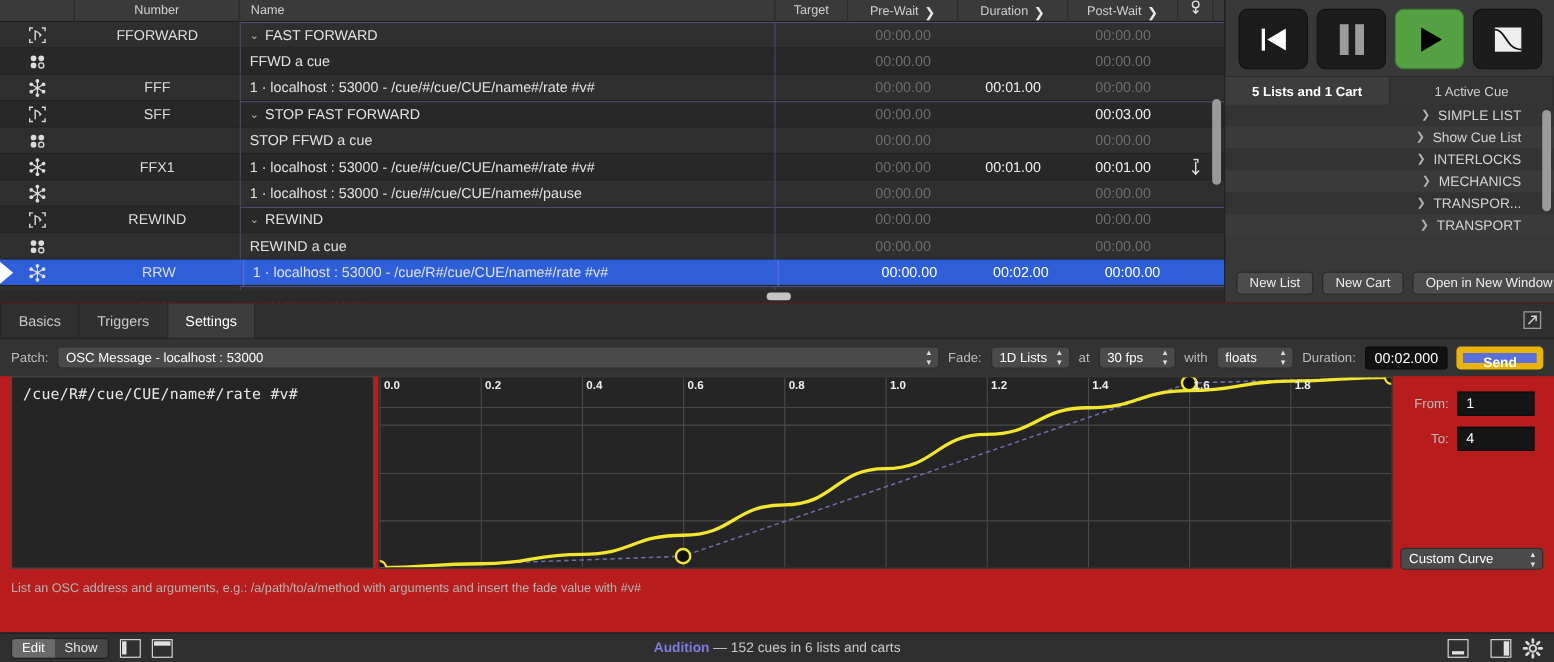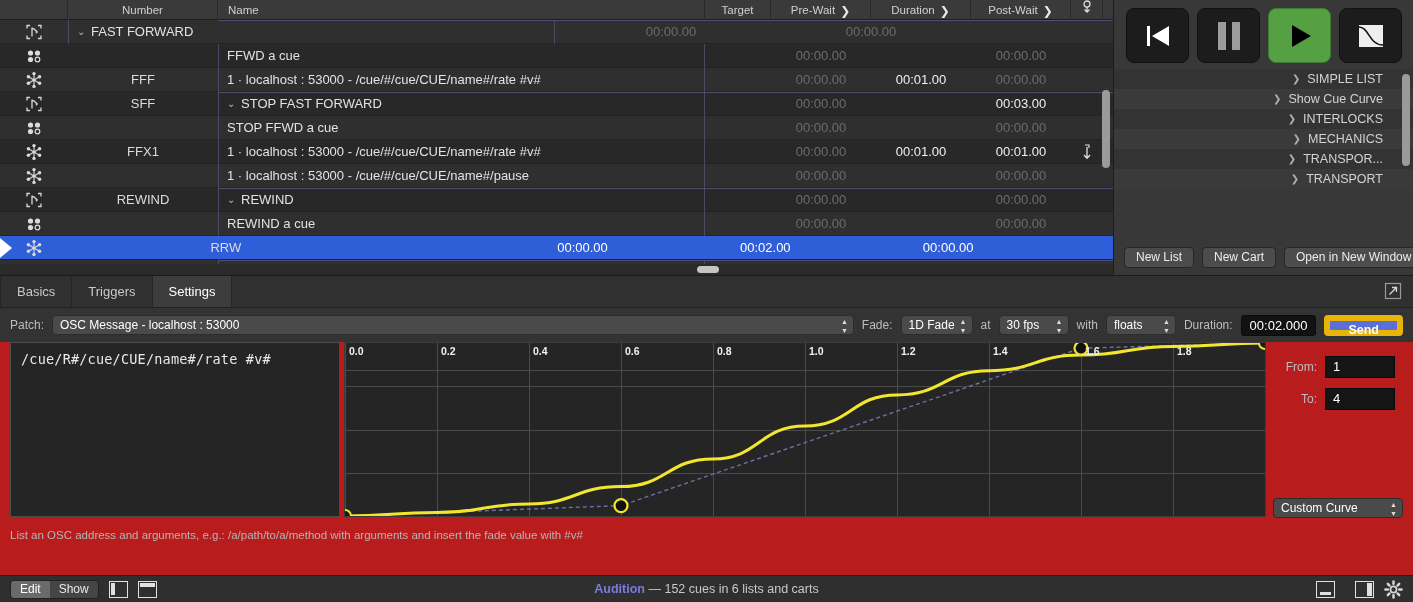--- a/index.html
+++ b/index.html
@@ -183,20 +183,21 @@
                   <path d="M3 5.5 L3 2.5 L6 2.5"></path>
                   <path d="M14 2.5 L17 2.5 L17 5.5"></path>
                   <path d="M17 12.5 L17 15.5 L14 15.5"></path>
                   <path d="M6 15.5 L3 15.5 L3 12.5"></path>
                 </g>
                 <path d="M8 4.5 L8 13.5" stroke="#d9d9d9" stroke-width="1.3" fill="none"></path>
                 <path d="M8 5.5 C 12 5.5, 12 9, 13.5 9" stroke="#d9d9d9" stroke-width="1.3" fill="none"></path>
                 <path d="M11.8 7 L13.8 9 L11.8 11 Z" fill="#d9d9d9"></path>
               </svg>
             </div>
+            <div class="cell c-number">FFORWARD</div>
             <div class="cell c-name name-indent-0"><span class="disclosure">⌄</span><span>FAST FORWARD</span></div>
             <div class="cell c-target"></div>
             <div class="cell c-pre t-dim">00:00.00</div>
             <div class="cell c-dur t-dim"></div>
             <div class="cell c-post t-dim">00:00.00</div>
             <div class="cell c-cont" style="display:flex;align-items:center;justify-content:center;"></div>
           </div>
           <div class="cue-row even">
             <div class="cell c-flag">
               <svg class="cue-icon" viewBox="0 0 20 18">
@@ -410,20 +411,21 @@
                   <circle cx="10" cy="15.4" r="1.7"></circle>
                   <circle cx="4.4" cy="5.7" r="1.7"></circle>
                   <circle cx="15.6" cy="5.7" r="1.7"></circle>
                   <circle cx="4.4" cy="12.3" r="1.7"></circle>
                   <circle cx="15.6" cy="12.3" r="1.7"></circle>
                   <circle cx="10" cy="9" r="1.5"></circle>
                 </g>
               </svg>
             </div>
             <div class="cell c-number">RRW</div>
+            <div class="cell c-name name-indent-1"><span>1 · localhost : 53000 - /cue/R#/cue/CUE/name#/rate #v#</span></div>
             <div class="cell c-target"></div>
             <div class="cell c-pre t-on">00:00.00</div>
             <div class="cell c-dur t-on">00:02.00</div>
             <div class="cell c-post t-on">00:00.00</div>
             <div class="cell c-cont" style="display:flex;align-items:center;justify-content:center;"></div>
           </div>
           <div class="cue-row odd">
             <div class="grouprow-line"></div>
             <div class="cell c-flag">
               <svg class="cue-icon" viewBox="0 0 20 18">
@@ -473,29 +475,33 @@
           </svg>
         </div>
         <div class="tbtn">
           <svg width="32" height="30" viewBox="0 0 32 30">
             <rect x="4" y="4" width="24" height="22" fill="#eeeeee"></rect>
             <path d="M4 6 C 14 6, 14 24, 28 24" fill="none" stroke="#111" stroke-width="1.6"></path>
           </svg>
         </div>
       </div>
 
+      <div class="panel-tabs">
+        <div class="panel-tab active">5 Lists and 1 Cart</div>
+        <div class="panel-tab">1 Active Cue</div>
+      </div>
 
       <div class="panel-list" id="panel-list">
         <div class="plist-row even">
             <span class="chev">❯</span>
             <span>SIMPLE LIST</span>
           </div>
           <div class="plist-row odd">
             <span class="chev">❯</span>
-            <span>Show Cue Curve</span>
+            <span>Show Cue List</span>
           </div>
           <div class="plist-row even">
             <span class="chev">❯</span>
             <span>INTERLOCKS</span>
           </div>
           <div class="plist-row odd">
             <span class="chev">❯</span>
             <span>MECHANICS</span>
           </div>
           <div class="plist-row even">
@@ -535,21 +541,21 @@
       <span class="lbl">Patch:</span>
       <div class="combo grow">
         <span>OSC Message - localhost : 53000</span>
         <span class="stepper">
             <span>▲</span>
             <span>▼</span>
           </span>
       </div>
       <span class="lbl">Fade:</span>
       <div class="combo" style="width:72px;">
-        <span>1D Fade</span>
+        <span>1D Lists</span>
         <span class="stepper">
             <span>▲</span>
             <span>▼</span>
           </span>
       </div>
       <span class="lbl">at</span>
       <div class="combo" style="width:70px;">
         <span>30 fps</span>
         <span class="stepper">
             <span>▲</span>

